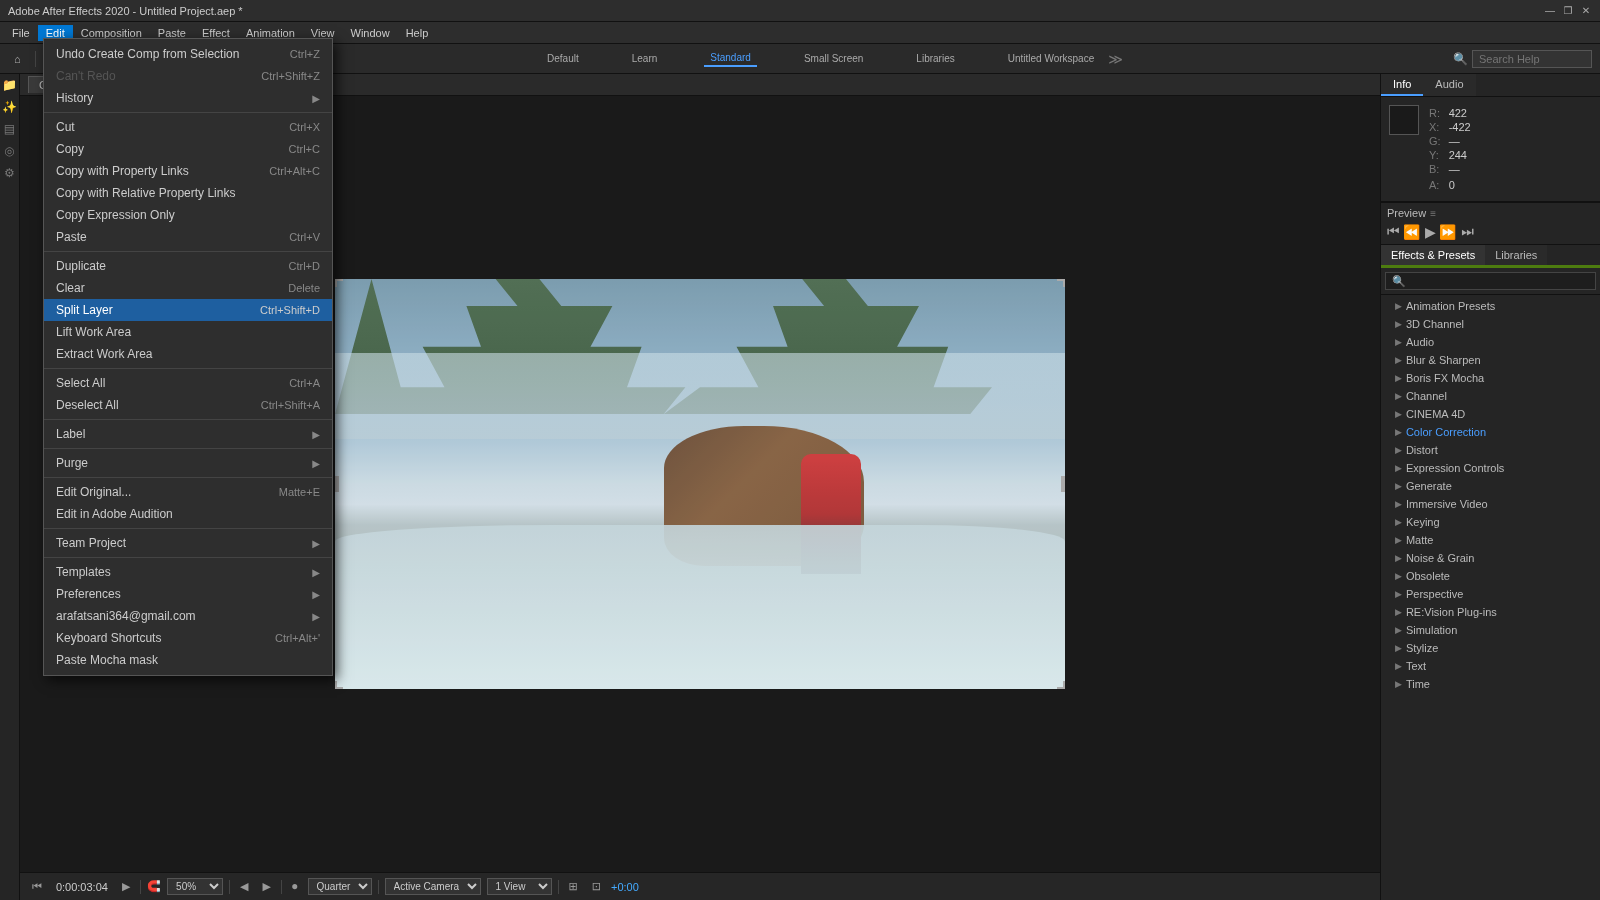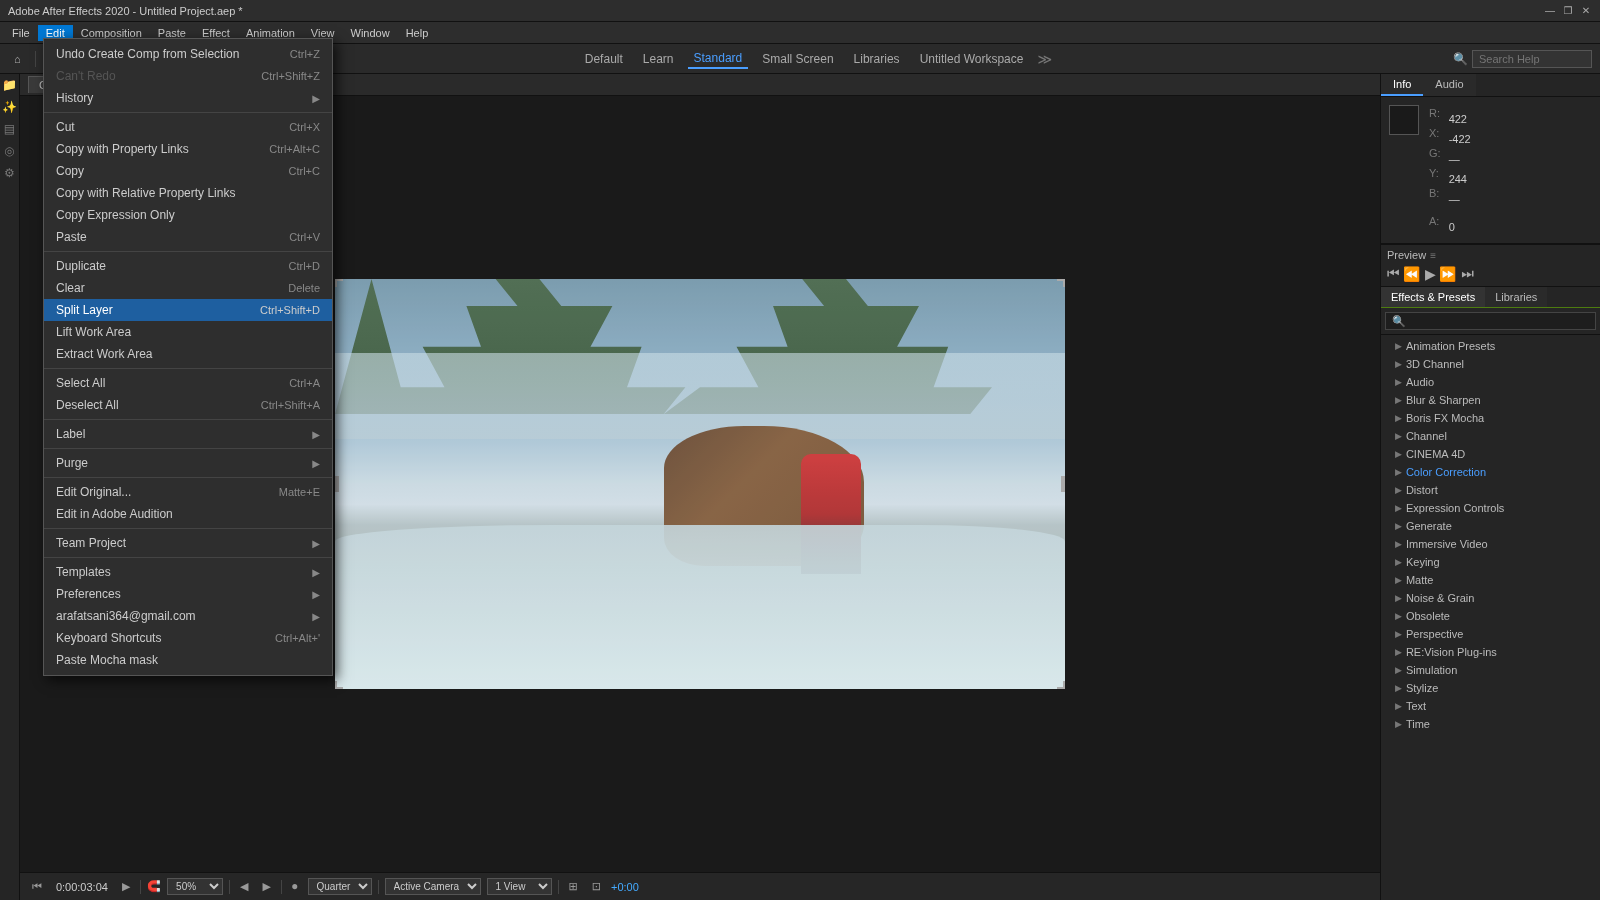--- a/index.html
+++ b/index.html
@@ -77,23 +77,24 @@
       cursor: pointer;
       background: transparent;
       border: none;
     }
     .toolbar-sep { width: 1px; height: 16px; background: #444; margin: 0 4px; }
     .toolbar-group { display: flex; align-items: center; gap: 4px; }
     .workspace-btn {
       background: transparent;
       border: none;
       color: #aaa;
-      font-size: 12px;
+      font-size: 10px;
       padding: 2px 6px;
       cursor: pointer;
+      margin-left: 33px;
     }
     .workspace-btn.active { color: #4a9eff; border-bottom: 2px solid #4a9eff; }
 
     
     #main-area {
       display: flex;
       height: calc(900px - 22px - 22px - 30px);
     }
 
     
@@ -257,21 +258,21 @@
 
     #info-content {
       padding: 6px;
       font-size: 11px;
       color: #aaa;
       display: grid;
       grid-template-columns: auto auto;
       gap: 2px 8px;
     }
     .info-label { color: #777; }
-    .info-value { color: #ccc; margin-top: 6px; }
+    .info-value { color: #ccc; }
 
     #color-swatch {
       width: 30px;
       height: 30px;
       background: #1a1a1a;
       border: 1px solid #555;
       margin: 4px;
     }
 
     
@@ -303,21 +304,21 @@
 
     
     #effects-section {
       flex: 1;
       display: flex;
       flex-direction: column;
       overflow: hidden;
     }
     #effects-tabs {
       display: flex;
-      border-bottom: 1px solid #4d7c0f;
+      border-bottom: 3px solid #4d7c0f;
     }
     .effects-tab {
       padding: 4px 10px;
       font-size: 11px;
       color: #bbb;
       cursor: pointer;
       background: #2a2a2a;
     }
     .effects-tab.active { background: #333; color: #fff; }
 
@@ -676,26 +677,26 @@
     <div class="ctx-item">
       <span>History</span>
       <span class="ctx-arrow">▶</span>
     </div>
     <div class="ctx-sep"></div>
     <div class="ctx-item">
       <span>Cut</span>
       <span class="ctx-shortcut">Ctrl+X</span>
     </div>
     <div class="ctx-item">
+      <span>Copy</span>
+      <span class="ctx-shortcut">Ctrl+C</span>
+    </div>
+    <div class="ctx-item">
       <span>Copy with Property Links</span>
       <span class="ctx-shortcut">Ctrl+Alt+C</span>
-    </div>
-    <div class="ctx-item">
-      <span>Copy</span>
-      <span class="ctx-shortcut">Ctrl+C</span>
     </div>
     <div class="ctx-item">
       <span>Copy with Relative Property Links</span>
     </div>
     <div class="ctx-item">
       <span>Copy Expression Only</span>
     </div>
     <div class="ctx-item">
       <span>Paste</span>
       <span class="ctx-shortcut">Ctrl+V</span>

